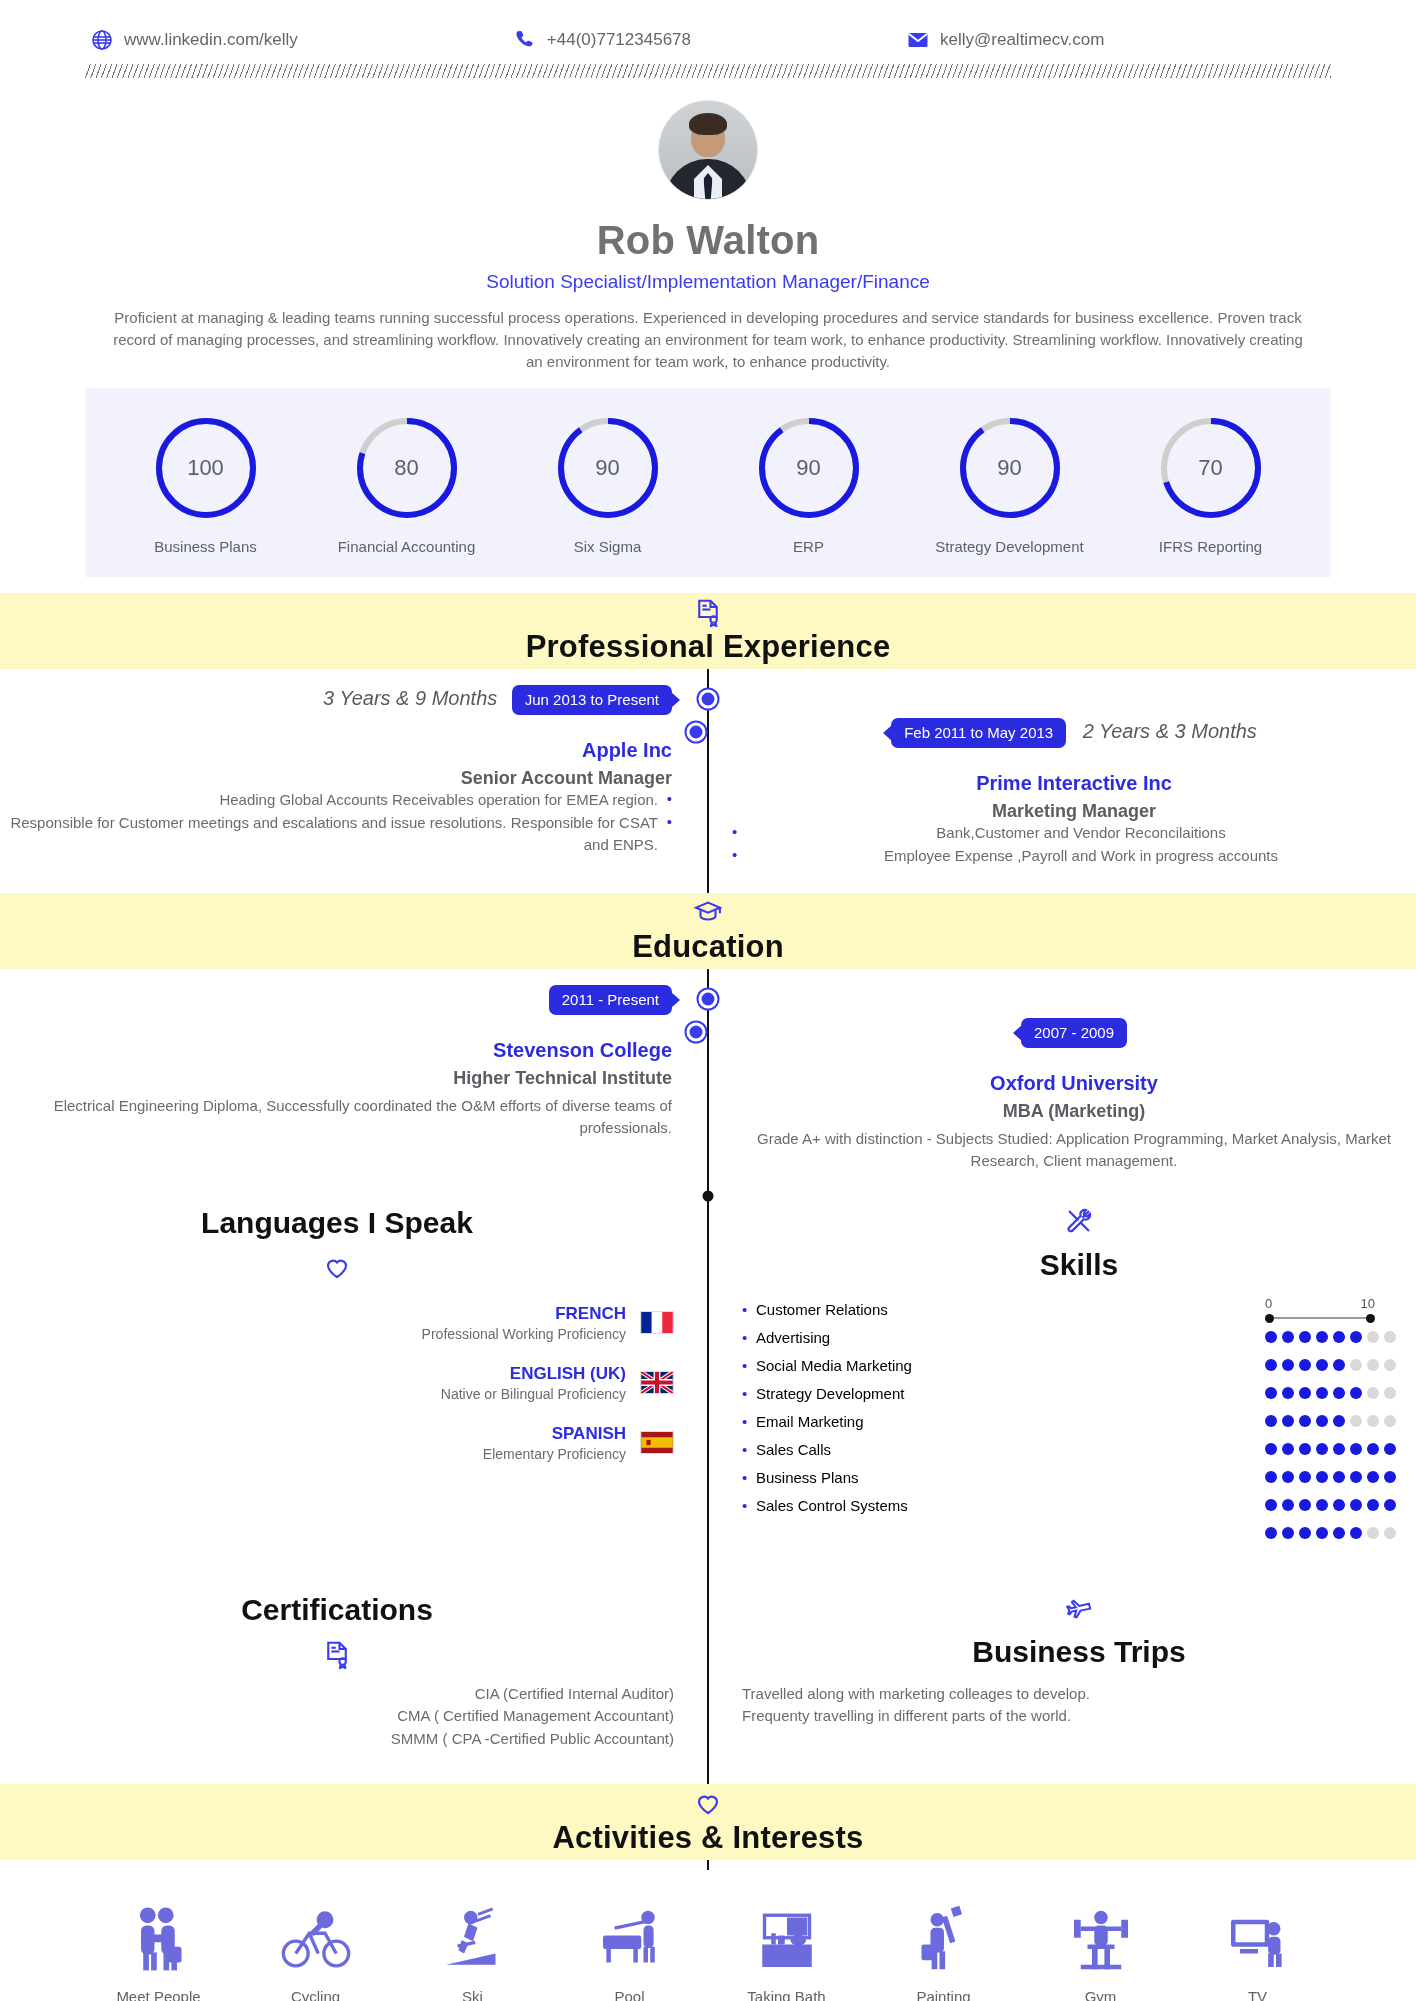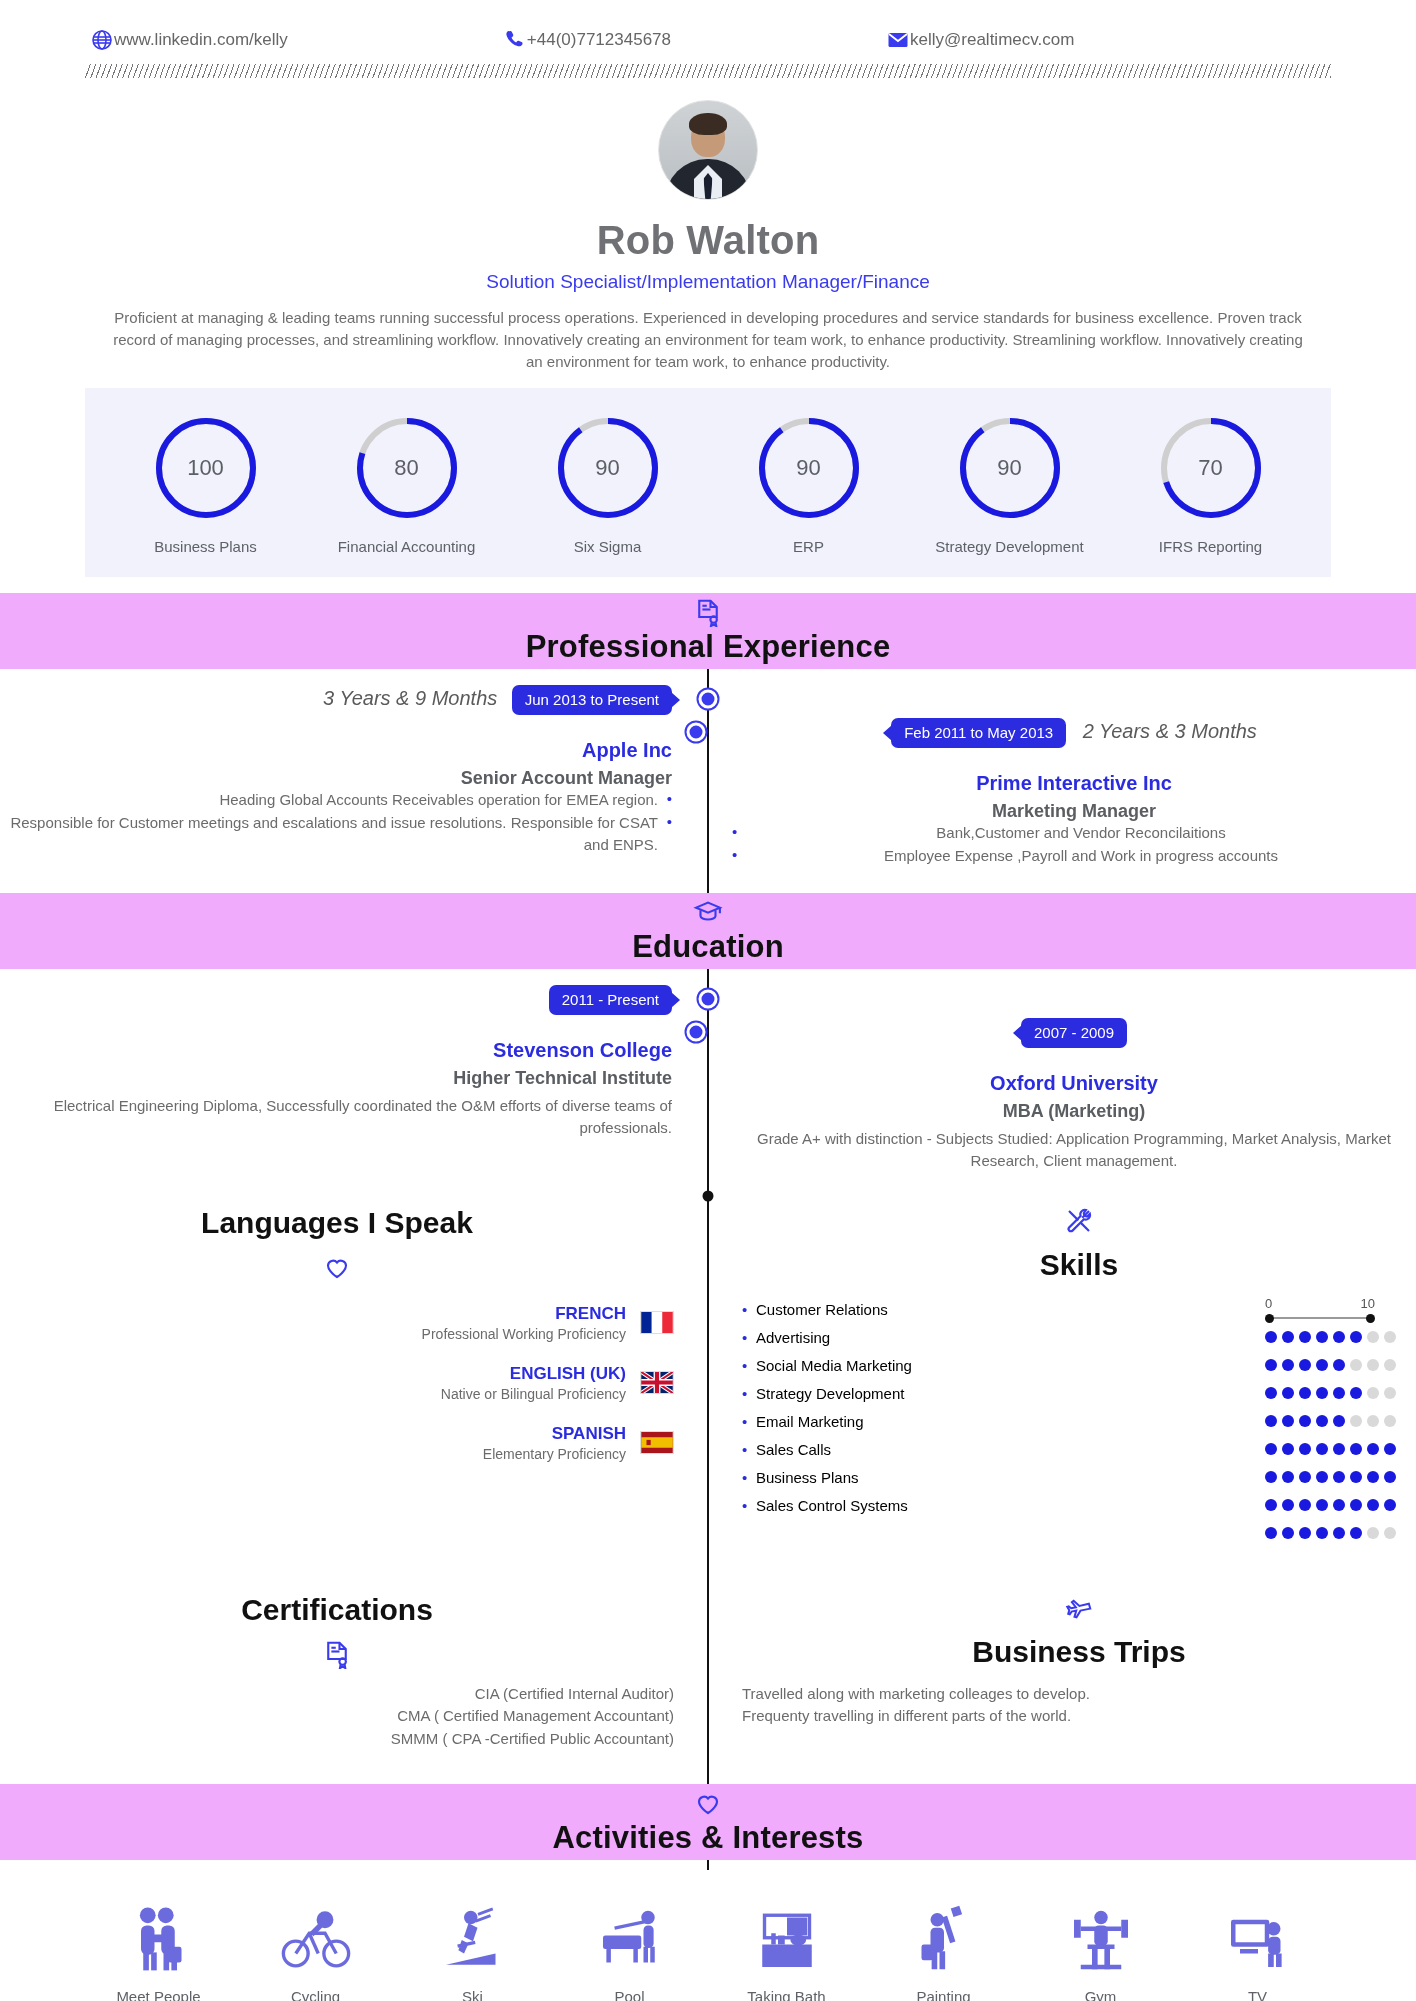--- a/index.html
+++ b/index.html
@@ -14,20 +14,21 @@
 
   
   .contact-bar {
     display: flex;
     align-items: center;
     padding: 28px 90px 0 90px;
   }
   .contact-item {
     display: flex;
     align-items: center;
+    gap: 10px;
     font-size: 17px;
     color: #666;
     white-space: nowrap;
   }
   .contact-item.c1 { flex: 0 0 auto; }
   .contact-item.c2 { margin-left: 215px; }
   .contact-item.c3 { margin-left: 215px; }
   .ic { width: 24px; height: 24px; display: inline-block; color: #3a3aee; }
   .ic svg { width: 100%; height: 100%; display: block; }
 
@@ -100,21 +101,21 @@
     font-size: 22px; color: #5c6066;
   }
   .gauge-label { margin-top: 16px; font-size: 15px; color: #5e6268; }
 
   
   .timeline { position: relative; margin-top: 16px; }
   .spine {
     position: absolute; left: 50%; top: 0; bottom: 0; width: 2px;
     background: #111; transform: translateX(-1px);
   }
-  .sec-head { text-align: center; position: relative; z-index: 3; background:#f0abfc; padding: 4px 0;}
+  .sec-head { text-align: center; position: relative; z-index: 3; background:#fef9c3; padding: 4px 0;}
   .sec-icon { color: #3a3aee; display:block; margin: 0 auto 2px auto; width: 30px; height: 30px;}
   .sec-icon svg { width: 100%; height: 100%; }
   .sec-title {
     font-size: 31px; font-weight: bold; color: #111; letter-spacing: .2px;
   }
   .dot-node {
     position: absolute; left: 50%; transform: translate(-50%,-50%);
     width: 19px; height: 19px; border-radius: 50%;
     background: #3a3aee; border: 3px solid #fff;
     box-shadow: 0 0 0 2px #3a3aee; z-index: 4;

